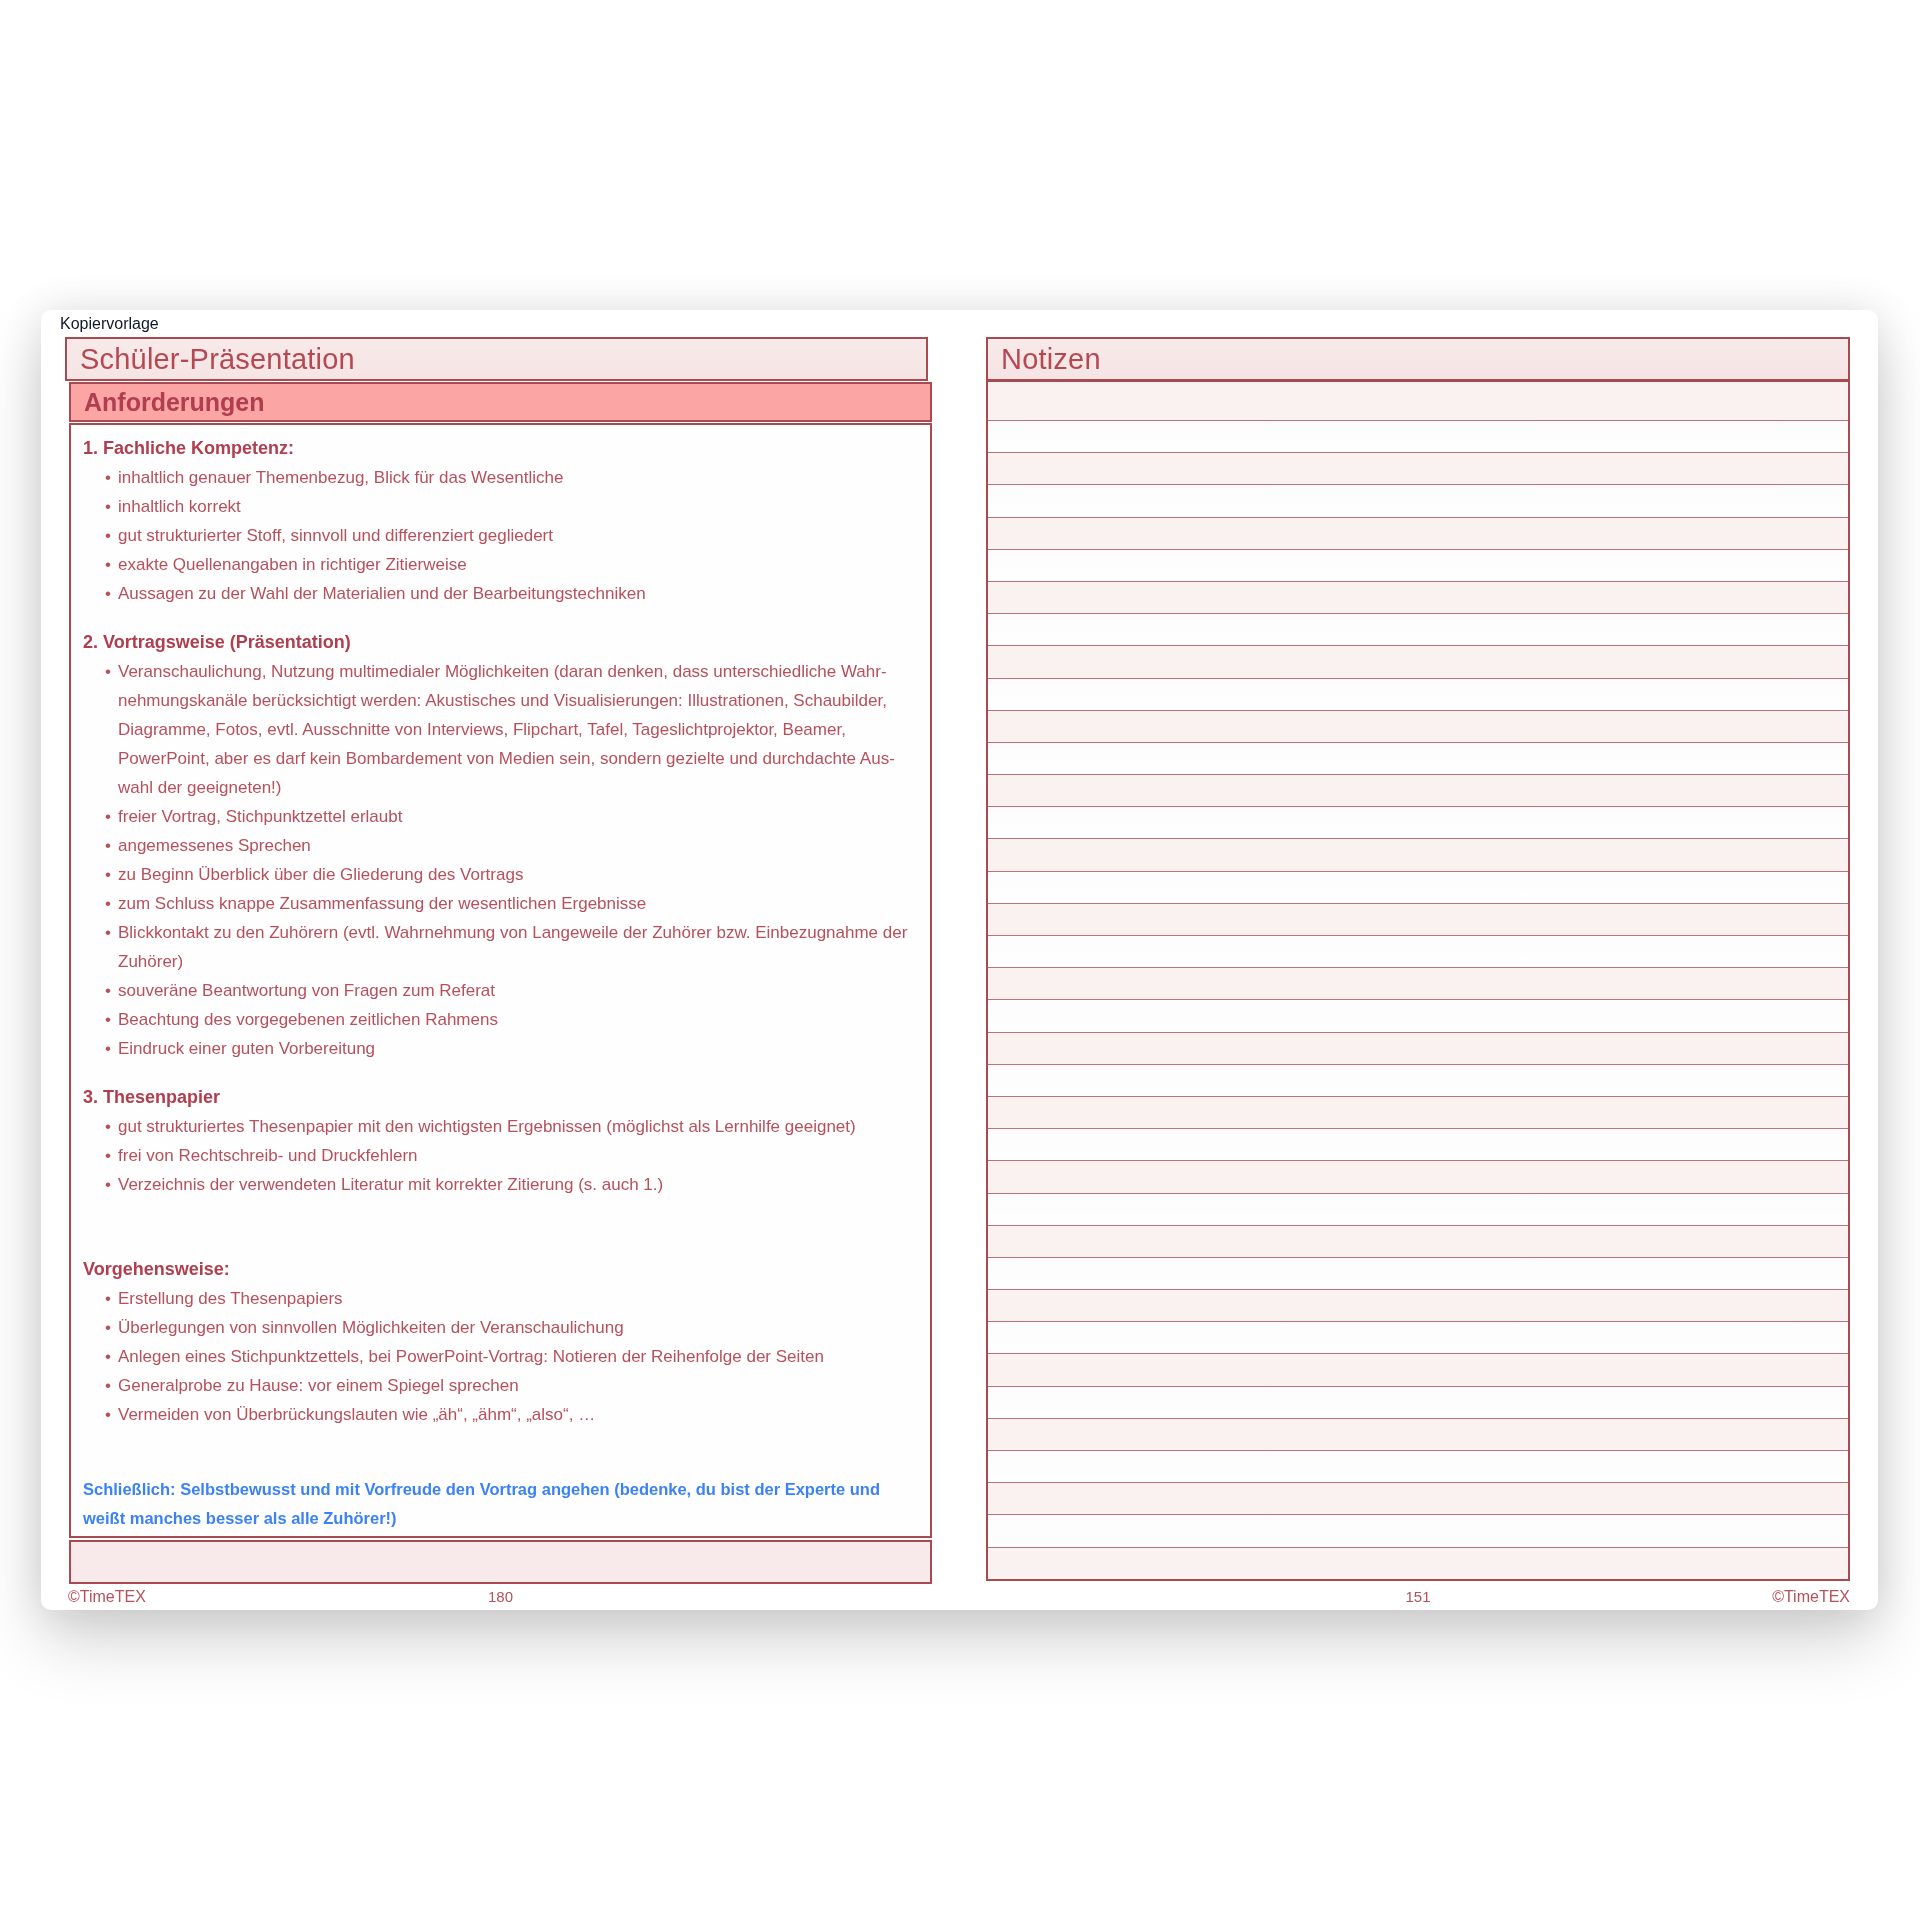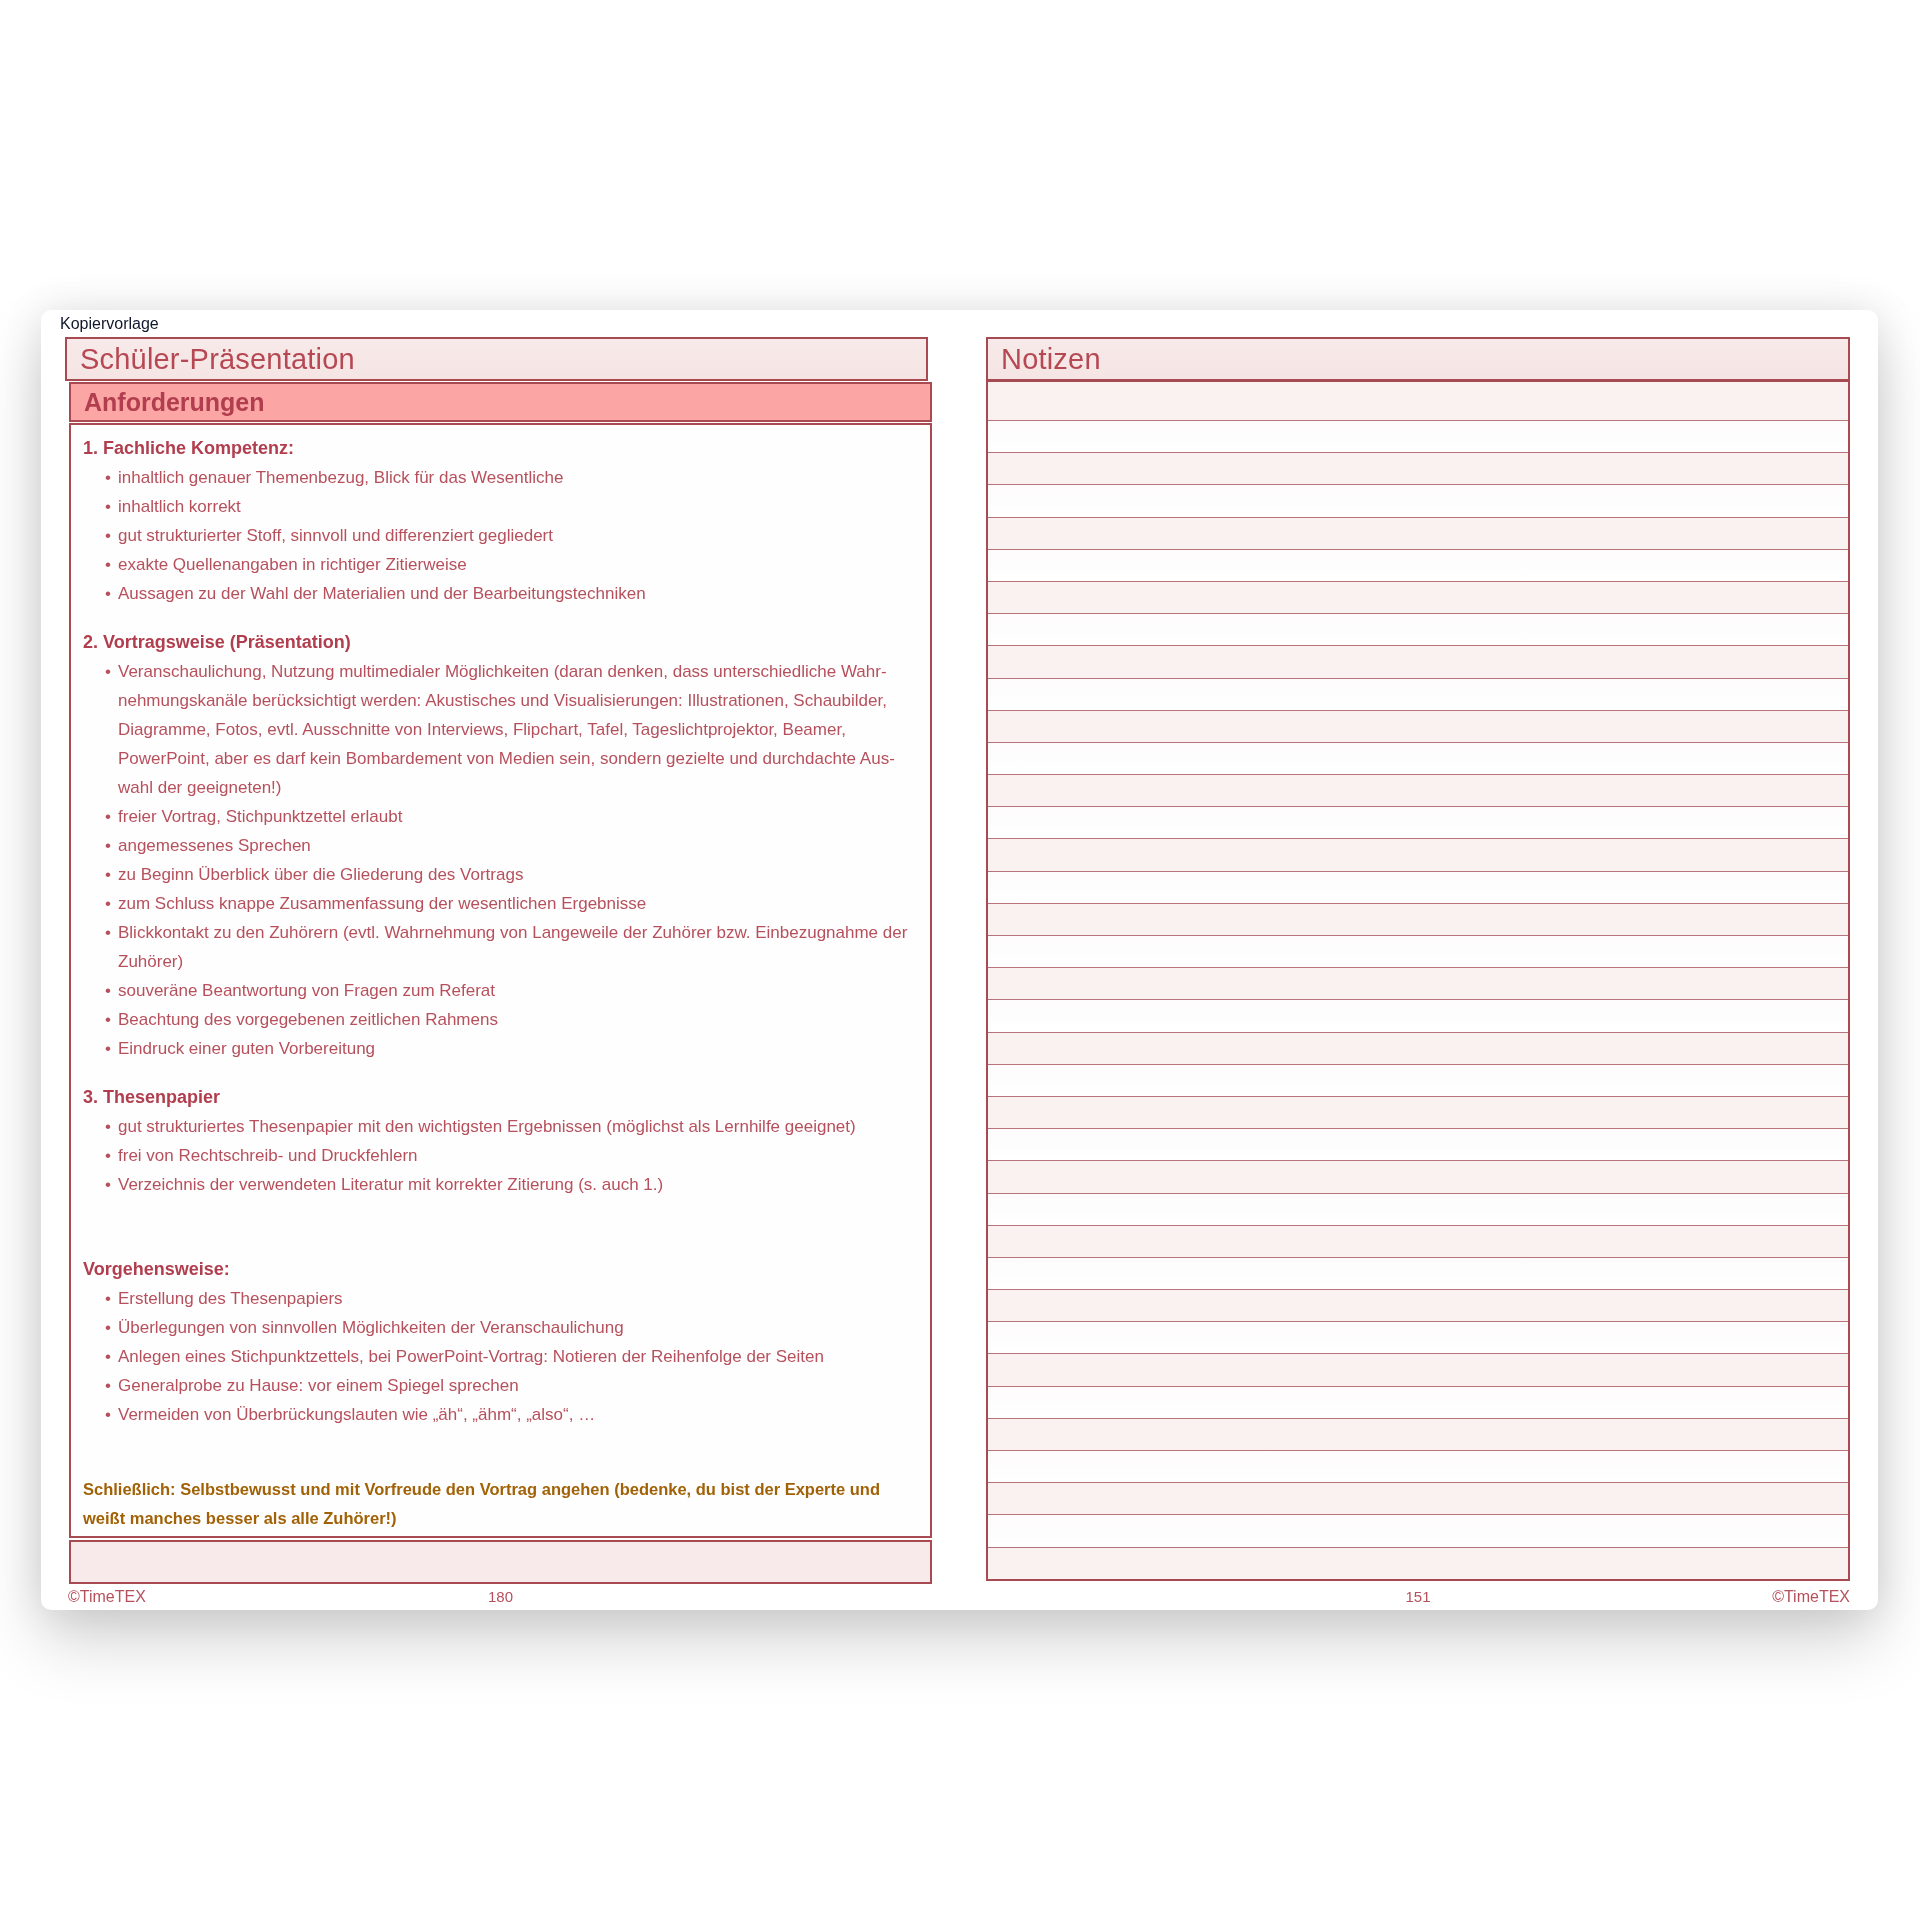--- a/index.html
+++ b/index.html
@@ -49,21 +49,21 @@
   .gap-line{margin-top:20px;}
   .gap-big{margin-top:56px;}
   .bullet{
     display:flex;padding-left:22px;
     font-size:17px;color:#b6505c;line-height:29px;
   }
   .bullet .marker{flex:0 0 13px;}
   .bullet .btext{flex:1;white-space:pre-line;}
   .closing{
     margin-top:46px;
-    font-size:16.5px;font-weight:bold;color:#a16207;line-height:29px;
+    font-size:16.5px;font-weight:bold;color:#3b82f6;line-height:29px;
     white-space:pre-line;
   }
   .lp-footerbox{
     left:28px;top:1230px;width:863px;height:44px;
     background:#f8eaea;
   }
   .copyright{
     position:absolute;top:1278px;
     font-size:16px;color:#b6505c;
   }

